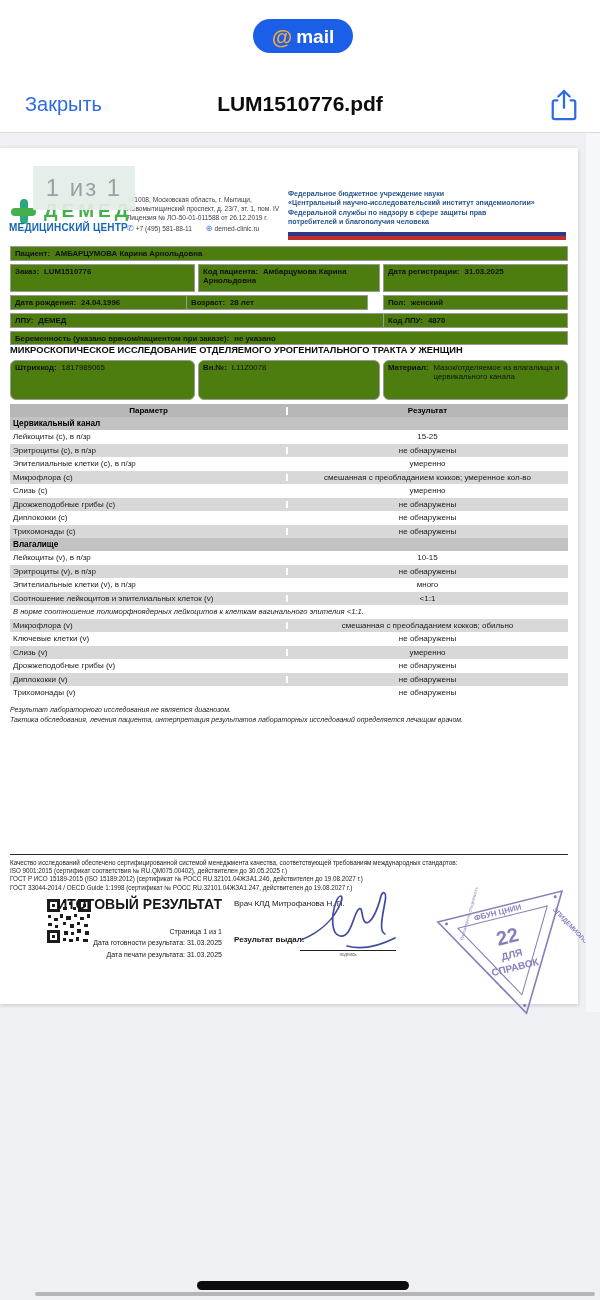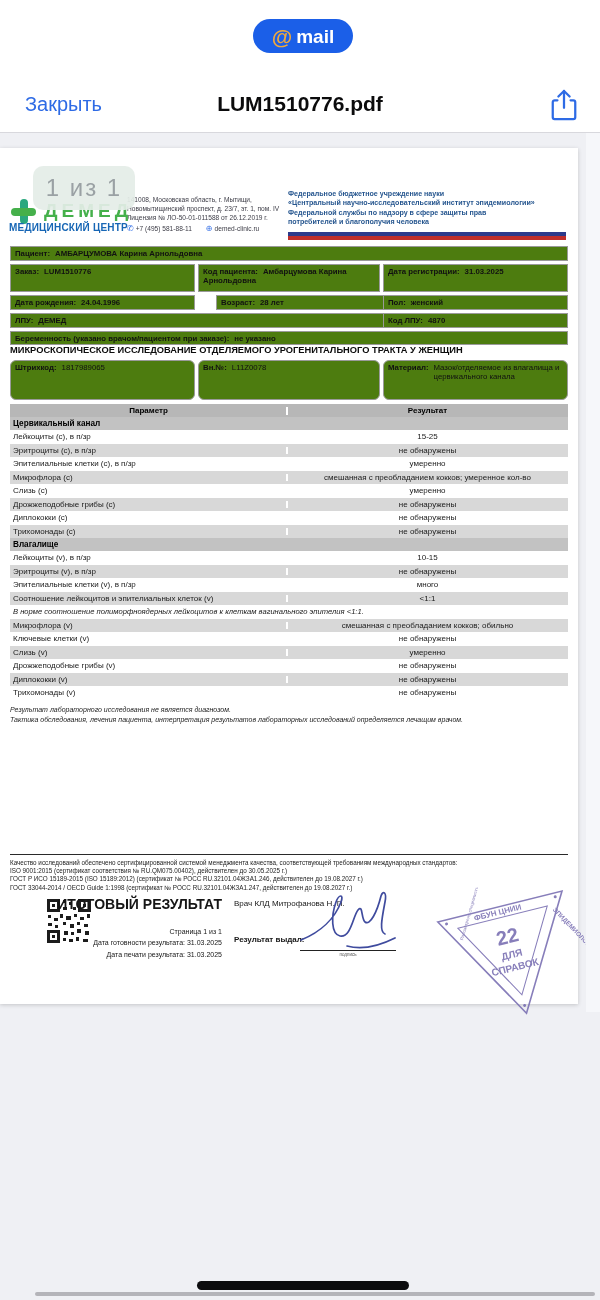--- a/index.html
+++ b/index.html
@@ -14,21 +14,21 @@
   .close-btn{position:absolute;left:25px;top:93px;font-size:20px;color:#2e6be5;}
   .doc-title{position:absolute;left:0;top:92px;width:600px;text-align:center;font-size:21px;font-weight:bold;color:#0b0b0c;}
   .share-btn{position:absolute;left:549px;top:88px;width:30px;height:34px;}
 
   
   .viewer{position:absolute;left:0;top:132px;width:600px;height:1168px;background:#eff0f4;}
   .right-strip{position:absolute;left:586px;top:0;width:14px;height:880px;background:#f6f7fa;}
   .page{position:absolute;left:0;top:16px;width:578px;height:856px;background:#ffffff;box-shadow:0 1px 4px rgba(0,0,0,.18);}
 
   
-  .page-badge{position:absolute;left:33px;top:18px;width:102px;height:44px;border-radius:10px;background:rgba(228,237,231,.92);display:flex;align-items:center;justify-content:center;font-size:24px;color:#9aa1a4;letter-spacing:2px;z-index:3;}
+  .page-badge{position:absolute;left:33px;top:18px;width:102px;height:44px;border-radius:1px;background:rgba(228,237,231,.92);display:flex;align-items:center;justify-content:center;font-size:24px;color:#9aa1a4;letter-spacing:2px;z-index:3;}
   .logo-icon{position:absolute;left:10px;top:50px;width:27px;height:27px;}
   .logo-name{position:absolute;left:44px;top:52px;font-size:19px;font-weight:bold;color:#45b04b;letter-spacing:4px;z-index:1;}
   .logo-sub{position:absolute;left:9px;top:74px;font-size:10px;font-weight:bold;color:#1766b5;letter-spacing:.2px;}
   .addr{position:absolute;left:127px;top:47px;width:178px;font-size:6.6px;line-height:9px;color:#3c3c46;}
   .addr-contacts{display:flex;gap:14px;margin-top:2px;align-items:center;}
   .tiny-ico{color:#2e6be5;font-size:8px;margin-right:2px;}
   .inst{position:absolute;left:288px;top:42px;width:284px;font-size:7.1px;font-weight:bold;line-height:9.4px;color:#26568f;}
   .flag{position:absolute;left:288px;top:83px;width:278px;height:9px;background:linear-gradient(to bottom,#ffffff 0 14%,#2c3a8b 14% 57%,#bf2e2a 57% 100%);}
   .inst-phone{position:absolute;left:288px;top:97px;font-size:6.5px;color:#3c3c46;}
   .fine-print{position:absolute;left:380px;top:98px;width:188px;font-size:4px;color:#98a0ab;line-height:4.6px;}
@@ -138,21 +138,21 @@
       </div>
       <div class="ibox" style="left:198px;top:116px;width:182px;height:28px;">
         <span class="lb">Код пациента:</span><span>Амбарцумова Карина Арнольдовна</span>
       </div>
       <div class="ibox" style="left:383px;top:116px;width:185px;height:28px;">
         <span class="lb">Дата регистрации:</span><span>31.03.2025</span>
       </div>
       <div class="ibox" style="left:10px;top:147px;width:185px;height:15px;">
         <span class="lb">Дата рождения:</span><span>24.04.1996</span>
       </div>
-      <div class="ibox" style="left:216px;top:147px;width:182px;height:15px;">
+      <div class="ibox" style="left:186px;top:147px;width:182px;height:15px;">
         <span class="lb">Возраст:</span><span>28 лет</span>
       </div>
       <div class="ibox" style="left:383px;top:147px;width:185px;height:15px;">
         <span class="lb">Пол:</span><span>женский</span>
       </div>
       <div class="ibox" style="left:10px;top:165px;width:422px;height:15px;">
         <span class="lb">ЛПУ:</span><span>ДЕМЕД</span>
       </div>
       <div class="ibox" style="left:383px;top:165px;width:185px;height:15px;">
         <span class="lb">Код ЛПУ:</span><span>4870</span>

